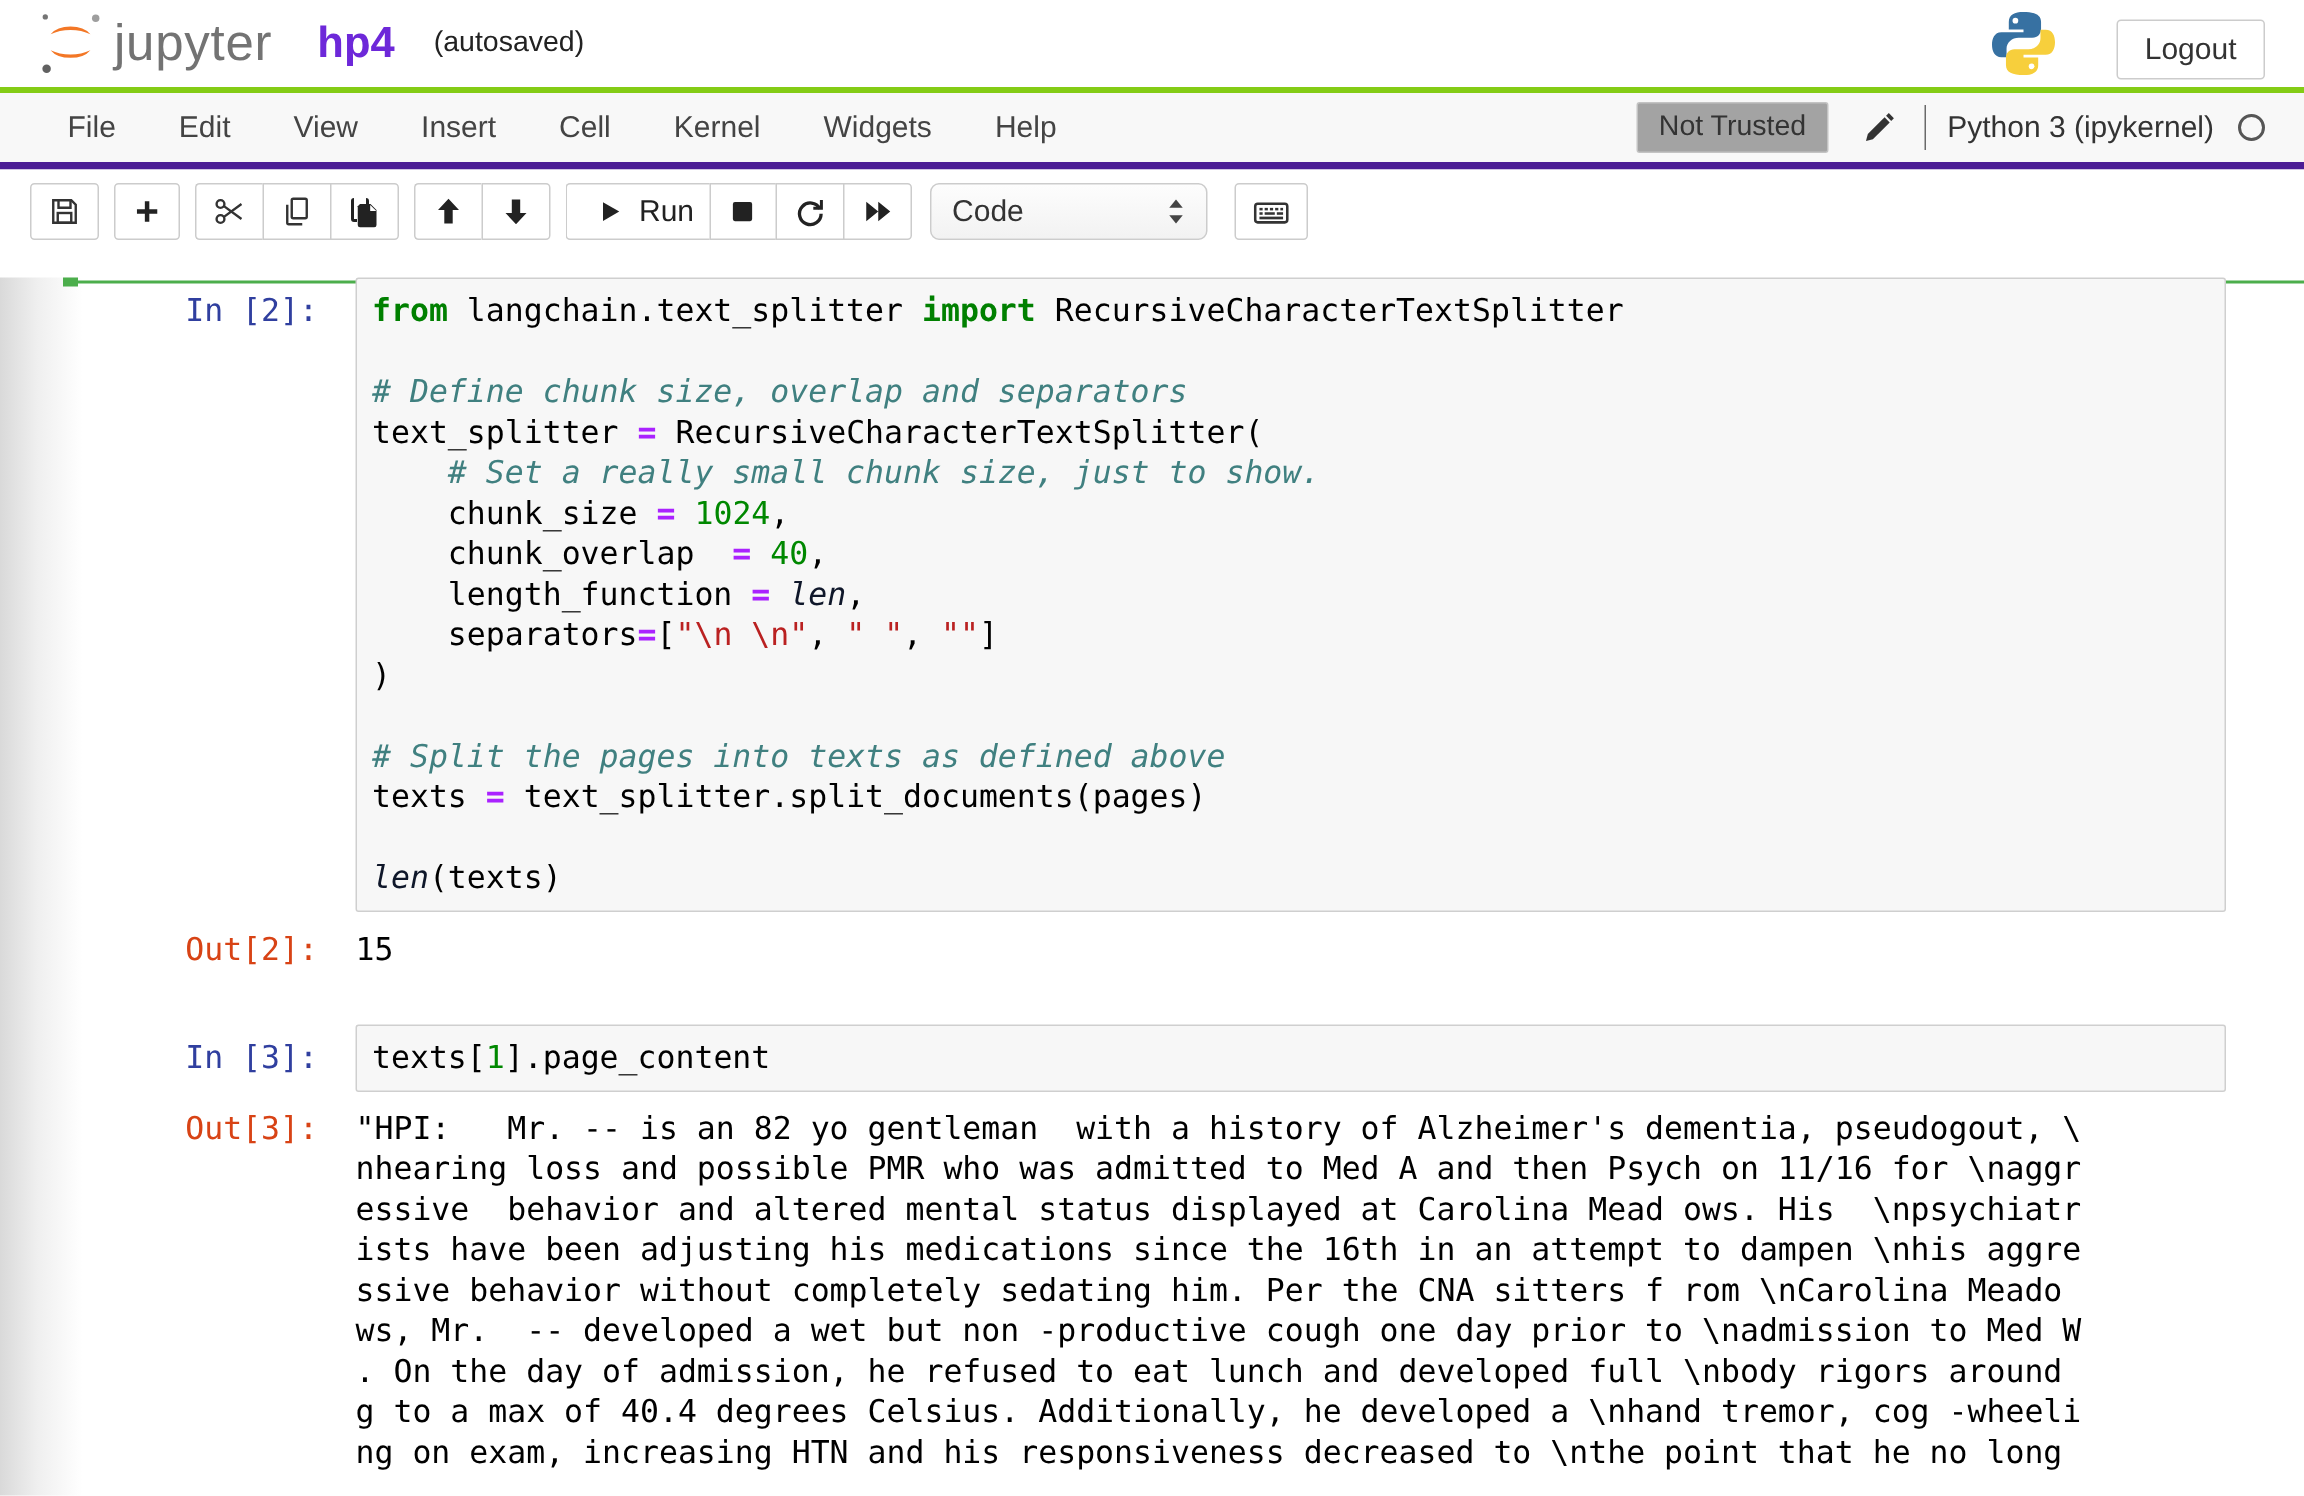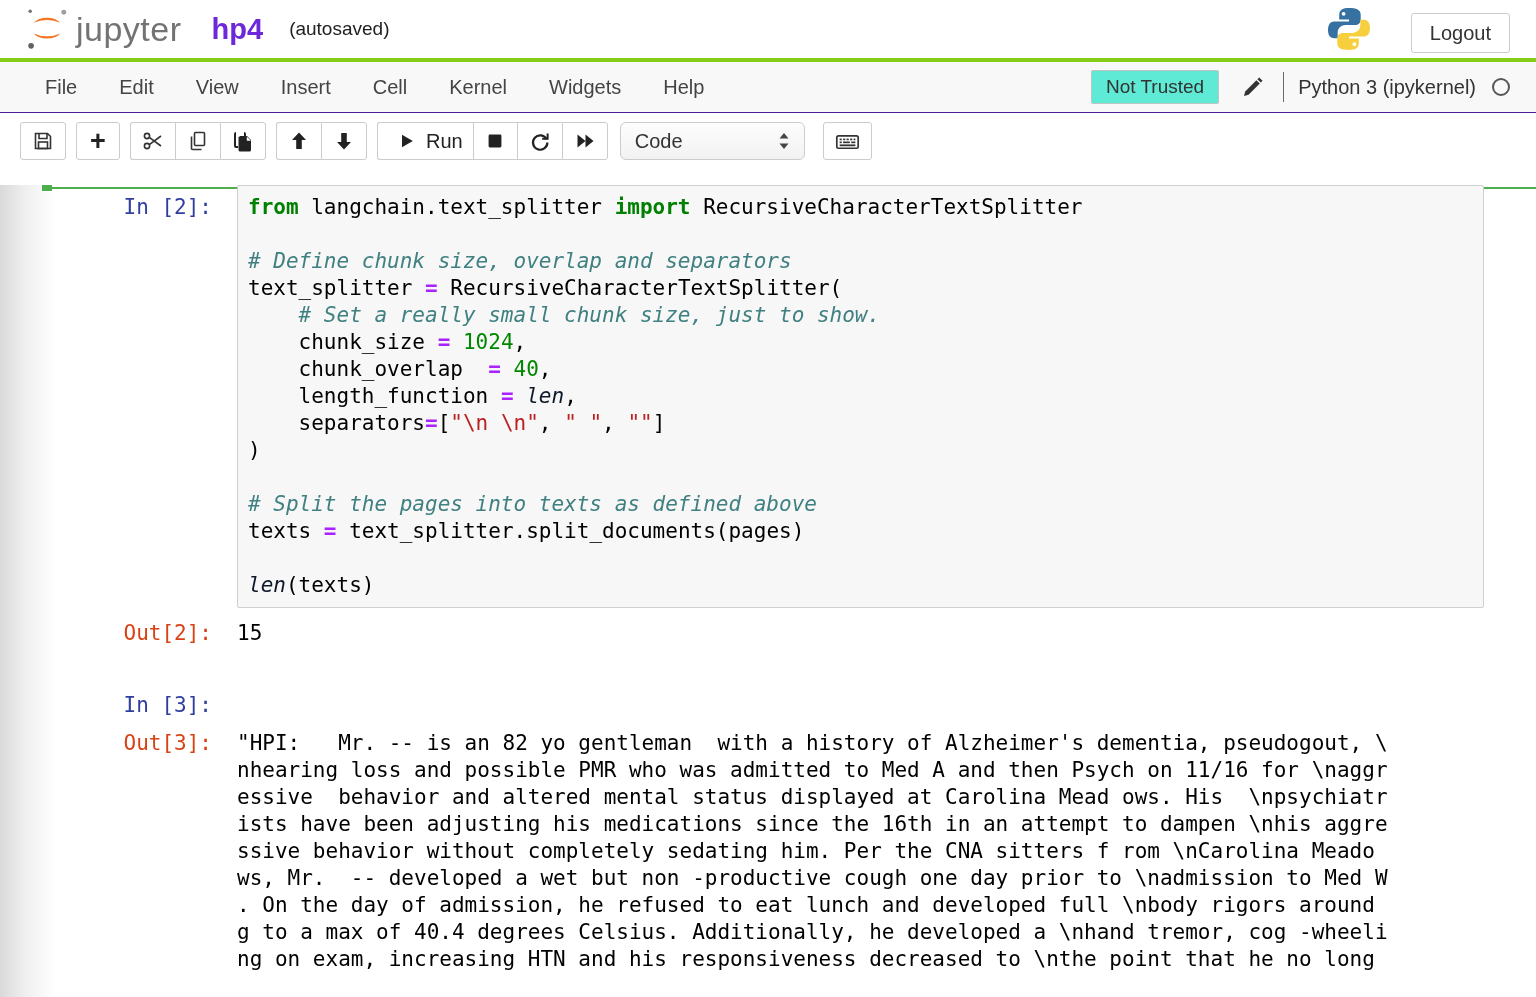--- a/index.html
+++ b/index.html
@@ -11,25 +11,25 @@
     border-bottom:4px solid #84cc16; background:#fff; }
   .logo { display:flex; align-items:center; cursor:pointer; }
   .logo-text { font-size:34px; color:#737373; margin-left:6px; letter-spacing:0.5px; }
   .nb-title { font-size:29px; font-weight:600; color:#6d28d9; margin-left:30px; }
   .autosave { font-size:19px; color:#222; margin-left:26px; }
   .hdr-right { margin-left:auto; display:flex; align-items:flex-end; }
   .logout-btn { margin-left:38px; margin-right:26px; height:40px; padding:0 18px;
     background:#fff; border:1px solid #ccc; border-radius:3px; font-size:20px; color:#333; }
 
   
-  .menubar { height:51px; background:#f8f8f8; border-bottom:1px solid #4c1d95;
+  .menubar { height:51px; background:#f8f8f8; border-bottom:5px solid #4c1d95;
     display:flex; align-items:center; padding-left:24px; }
   .menu-item { font-size:20px; color:#444; padding:0 21px; cursor:pointer; }
   .mb-right { margin-left:auto; display:flex; align-items:center; padding-right:26px; }
-  .not-trusted { height:34px; padding:0 14px; background:#5eead4; border:1px solid #c3c3c3;
+  .not-trusted { height:34px; padding:0 14px; background:#a3a3a3; border:1px solid #c3c3c3;
     border-radius:2px; font-size:19px; color:#333; }
   .pencil { margin-left:22px; display:flex; align-items:center; }
   .vdiv { width:1px; height:30px; background:#6a6a6a; margin:0 14px 0 18px; }
   .kernel-name { font-size:20px; color:#333; }
   .kernel-circle { width:18px; height:18px; border:2.5px solid #565656; border-radius:50%;
     margin-left:16px; }
 
   
   .toolbar { height:57px; background:#fff; display:flex; align-items:flex-start;
     padding:9px 0 0 20px; }
@@ -288,20 +288,23 @@
         </div>
       </div>
       <div class="cellrow result">
         <div class="prompt p-out">Out[2]:</div>
         <div class="outbox">
           <div class="outline">15</div>
         </div>
       </div>
       <div class="cellrow code">
         <div class="prompt p-in">In [3]:</div>
+        <div class="inputbox">
+          <div class="codeline"><span class="tok-pl">texts[</span><span class="tok-nu">1</span><span class="tok-pl">].page_content</span></div>
+        </div>
       </div>
       <div class="cellrow result">
         <div class="prompt p-out">Out[3]:</div>
         <div class="outbox">
           <div class="outline">"HPI:   Mr. -- is an 82 yo gentleman  with a history of Alzheimer's dementia, pseudogout, \</div>
           <div class="outline">nhearing loss and possible PMR who was admitted to Med A and then Psych on 11/16 for \naggr</div>
           <div class="outline">essive  behavior and altered mental status displayed at Carolina Mead ows. His  \npsychiatr</div>
           <div class="outline">ists have been adjusting his medications since the 16th in an attempt to dampen \nhis aggre</div>
           <div class="outline">ssive behavior without completely sedating him. Per the CNA sitters f rom \nCarolina Meado</div>
           <div class="outline">ws, Mr.  -- developed a wet but non -productive cough one day prior to \nadmission to Med W</div>

